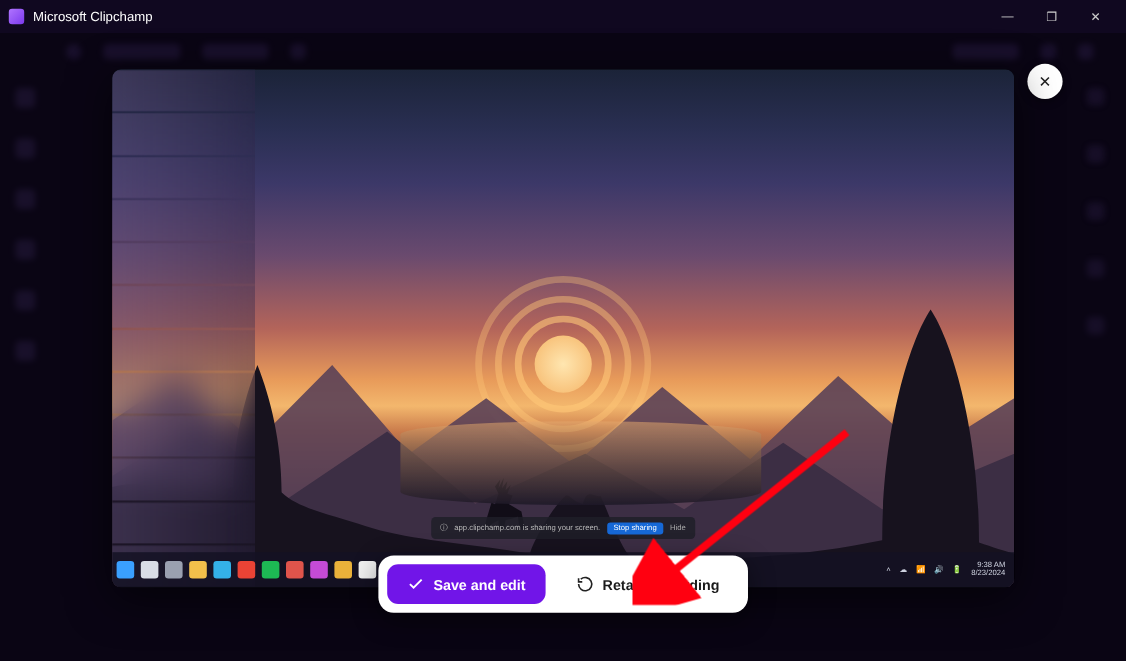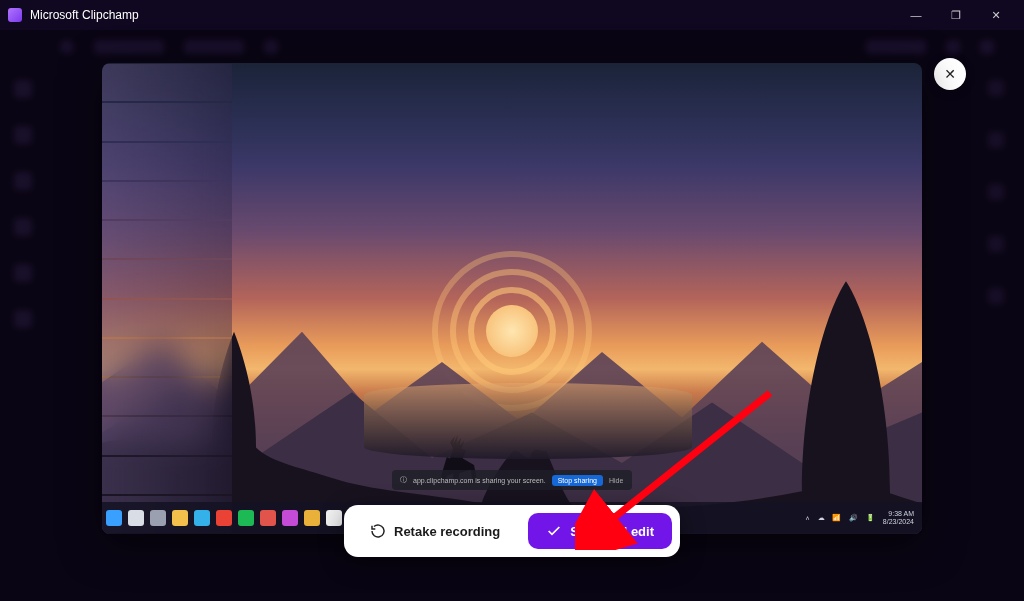--- a/index.html
+++ b/index.html
@@ -271,32 +271,32 @@
         <span>🔋</span>
         <span class="clock">
           <div>9:38 AM</div>
           <div>8/23/2024</div>
         </span>
       </div>
     </div>
   </div>
 
   <div class="action-pill">
+    <button class="btn btn-primary">
+      <svg viewBox="0 0 24 24" fill="none" stroke="#fff" stroke-width="2.6">
+        <path d="M4 12l5 5L20 6"></path>
+      </svg>
+      <span>Save and edit</span>
+    </button>
     <button class="btn btn-secondary">
       <svg viewBox="0 0 24 24" fill="none" stroke="#222" stroke-width="2.2">
         <path d="M3 12a9 9 0 1 0 3-6.7"></path>
           <path d="M3 4v5h5"></path>
       </svg>
       <span>Retake recording</span>
-    </button>
-    <button class="btn btn-primary">
-      <svg viewBox="0 0 24 24" fill="none" stroke="#fff" stroke-width="2.6">
-        <path d="M4 12l5 5L20 6"></path>
-      </svg>
-      <span>Save and edit</span>
     </button>
   </div>
 </div>
 
 <svg class="arrow" viewBox="0 0 210 165">
   <defs>
     <marker id="ah" markerWidth="12" markerHeight="12" refX="2" refY="5" orient="auto">
       <path d="M0,0 L12,5 L0,10 Z" fill="#ff0010"></path>
     </marker>
   </defs>

